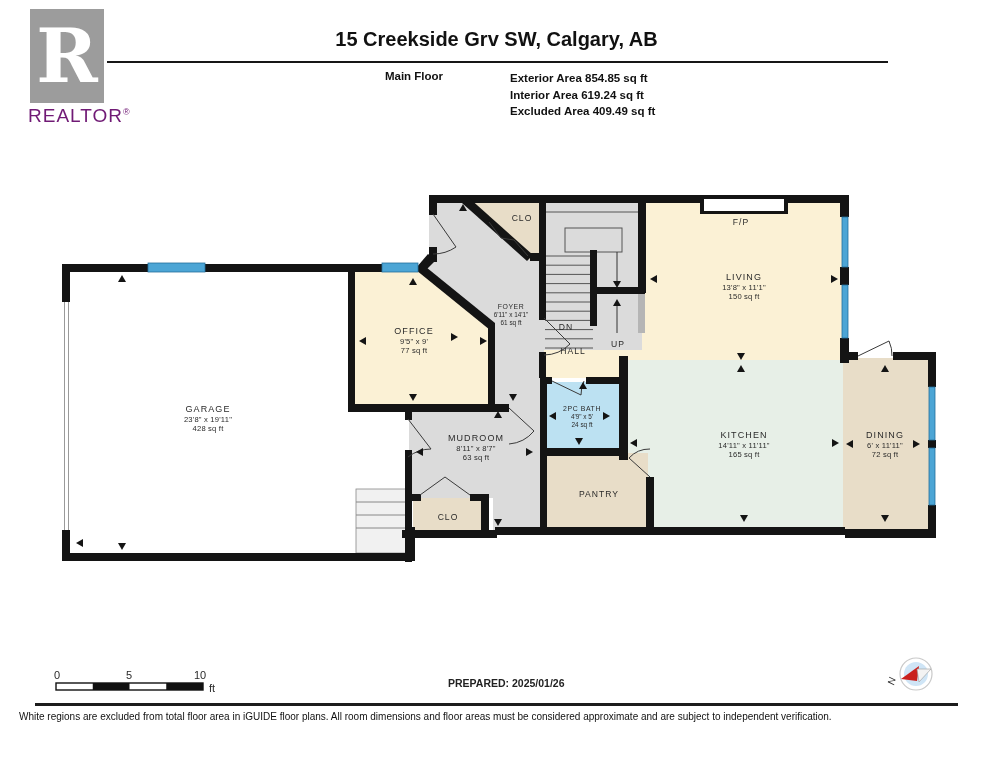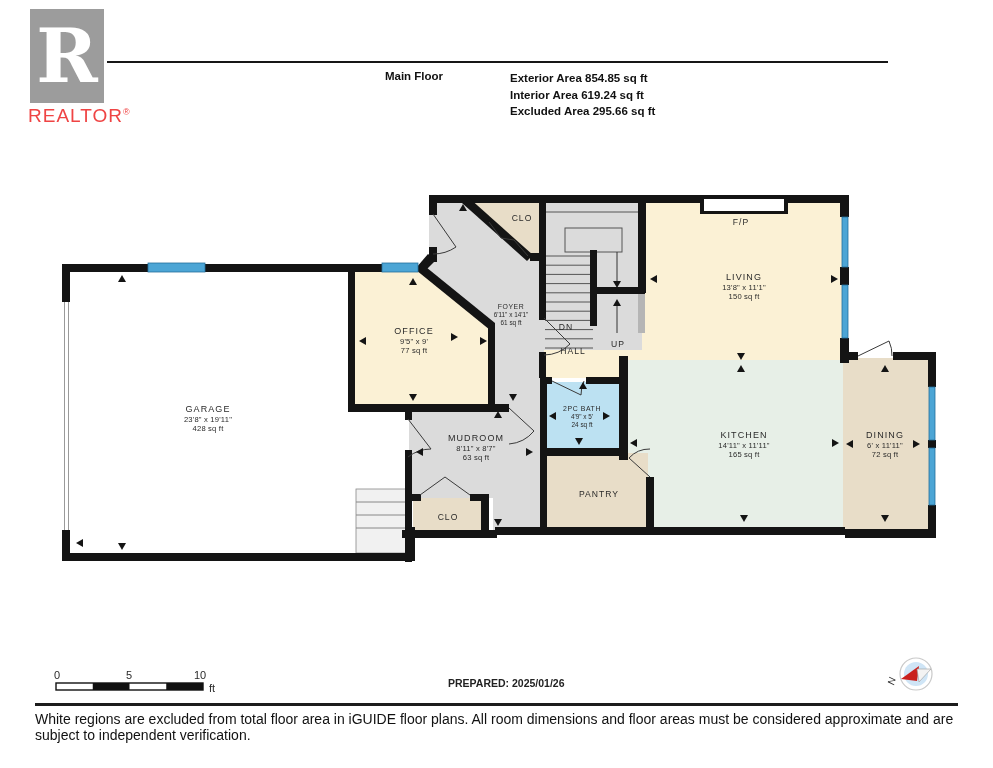--- a/index.html
+++ b/index.html
@@ -3,29 +3,29 @@
 <meta charset="utf-8">
 <style>
   html,body{margin:0;padding:0;background:#fff;}
   .page{position:relative;width:993px;height:768px;background:#fff;overflow:hidden;
         font-family:"Liberation Sans",sans-serif;color:#111;}
   .abs{position:absolute;}
   
   .logo-block{left:30px;top:9px;width:74px;height:94px;background:#9c9c9c;
               display:flex;align-items:center;justify-content:center;}
   .logo-r{font-family:"DejaVu Serif",serif;font-weight:bold;font-size:74px;color:#fff;line-height:1;}
-  .logo-word{left:28px;top:105px;font-size:19px;color:#ef4444;letter-spacing:1px;}
+  .logo-word{left:28px;top:105px;font-size:19px;color:#701a75;letter-spacing:1px;}
   .logo-word sup{font-size:9px;}
   .page-title{left:0;right:0;top:28px;text-align:center;font-size:20px;font-weight:bold;}
   .title-rule{left:107px;top:61px;width:781px;height:2px;background:#161616;}
   .floor-label{left:330px;top:70px;width:168px;text-align:center;font-size:11.5px;font-weight:bold;}
   .area-lines{left:510px;top:70px;font-size:11.5px;line-height:16.5px;font-weight:bold;}
   
   .footer-rule{left:35px;top:703px;width:923px;height:2.5px;background:#1c1c1c;}
-  .footer-note{left:35px;top:711px;font-size:14px;color:#111;}
+  .footer-note{left:19px;top:711px;font-size:10px;color:#111;}
   .prepared{left:448px;top:677px;font-size:10.5px;color:#222;font-weight:bold;}
   
   svg{position:absolute;left:0;top:0;}
   .lbl{font-family:"Liberation Sans",sans-serif;fill:#2a2a2a;}
   .rname{font-size:9px;letter-spacing:1.1px;}
   .rdims{font-size:7.6px;letter-spacing:.2px;}
   .rname-sm{font-size:6.9px;letter-spacing:.6px;}
   .rdims-sm{font-size:6.4px;}
   .ann{font-size:8.6px;letter-spacing:1px;}
   .scale-num{font-size:11px;}
@@ -33,26 +33,27 @@
 </head>
 <body>
 
 <div class="page">
 
   <div class="abs logo-block">
     <span class="logo-r">R</span>
   </div>
   <div class="abs logo-word"><span>REALTOR</span><sup>®</sup></div>
 
+  <div class="abs page-title">15 Creekside Grv SW, Calgary, AB</div>
   <div class="abs title-rule"></div>
   <div class="abs floor-label">Main Floor</div>
   <div class="abs area-lines">
     <div>Exterior Area 854.85 sq ft</div>
     <div>Interior Area 619.24 sq ft</div>
-    <div>Excluded Area 295.66 sq ft</div>
+    <div>Excluded Area 409.49 sq ft</div>
   </div>
 
   <svg width="993" height="768" viewBox="0 0 993 768">
 
     <g>
       <rect x="66" y="269" width="282" height="287" fill="#FFFFFF"></rect>
       <rect x="348" y="409" width="60" height="147" fill="#FFFFFF"></rect>
       <polygon points="352,266 424,266 495,325 495,406 352,406" fill="#FBF1D5"></polygon>
       <polygon points="429,198 544,198 544,378 540,378 540,408 495,408 495,325 424,266 429,260" fill="#DBDBDB"></polygon>
       <polygon points="467,200 544,200 544,260 530,260" fill="#E8DDC8"></polygon>

